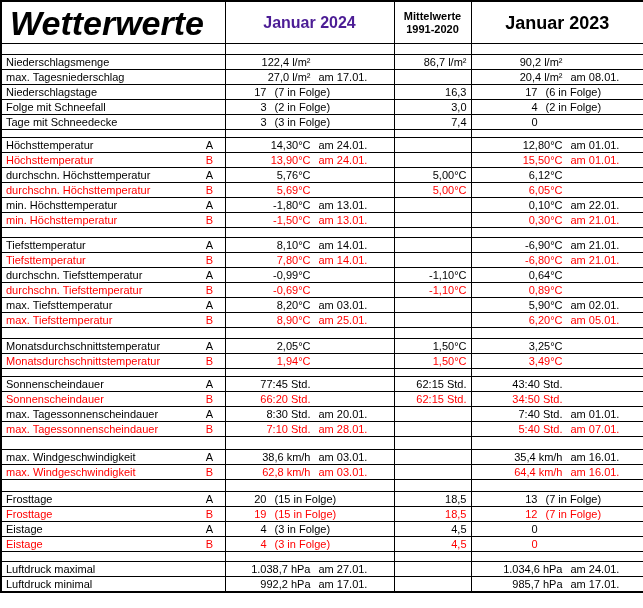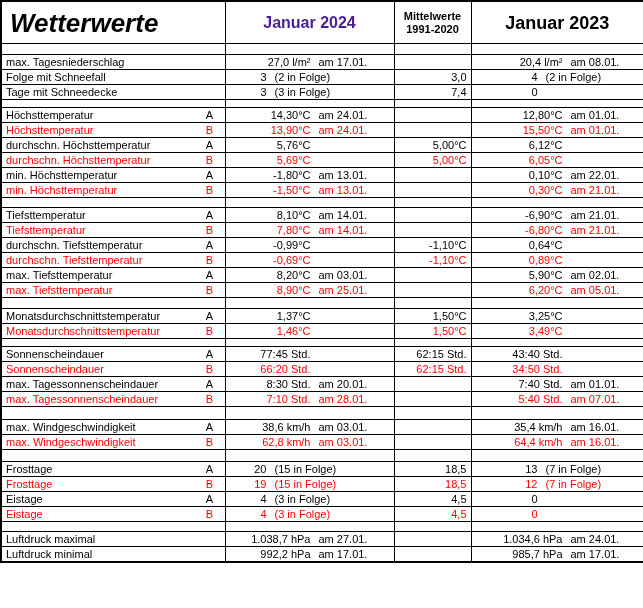--- a/index.html
+++ b/index.html
@@ -2,21 +2,21 @@
 <html><head>
 <meta charset="utf-8">
 <style>
   html,body{margin:0;padding:0;width:643px;height:608px;overflow:hidden;background:#fff;
     font-family:"Liberation Sans",sans-serif;color:#000;}
   table{border-collapse:collapse;table-layout:fixed;width:643px;border:2px solid #000;}
   td{border:1px solid #000;padding:0;font-size:11px;line-height:14px;height:14px;
      white-space:nowrap;overflow:hidden;vertical-align:middle;}
   
   thead td{height:41px;vertical-align:middle;}
-  .h-title{font-size:26px;font-weight:bold;font-style:italic;padding-left:8px;}
+  .h-title{font-size:34px;font-weight:bold;font-style:italic;padding-left:8px;}
   .h-2024{font-size:16px;font-weight:bold;color:#4c1d95;text-align:center;}
   .h-mean{font-size:11px;font-weight:bold;text-align:center;line-height:13px;margin-top:32px;}
   .h-2023{font-size:18px;font-weight:bold;text-align:center;}
   
   .label-cell{padding-left:4px;}
   .letter{float:right;width:12px;margin-right:9px;text-align:center;}
   .vcell{padding-left:1px;}
   .v{display:inline-block;text-align:right;}
   .v.jan2024{width:84px;}
   .v.jan2024.narrow{width:40px;}
@@ -50,24 +50,36 @@
     </tr>
   </thead>
   <tbody>
       <tr class="spacer" style="height: 11px;">
         <td></td>
         <td></td>
         <td></td>
         <td></td>
       </tr>
       <tr>
+        <td class="label-cell"><span class="letter"></span><span>Niederschlagsmenge</span></td>
+        <td class="vcell"><span class="v jan2024">122,4 l/m²</span><span class="n"></span></td>
+        <td class="mcell">86,7 l/m²</td>
+        <td class="vcell"><span class="v jan2023">90,2 l/m²</span><span class="n"></span></td>
+      </tr>
+      <tr>
         <td class="label-cell"><span class="letter"></span><span>max. Tagesniederschlag</span></td>
         <td class="vcell"><span class="v jan2024">27,0 l/m²</span><span class="n">am 17.01.</span></td>
         <td class="mcell"></td>
         <td class="vcell"><span class="v jan2023">20,4 l/m²</span><span class="n">am 08.01.</span></td>
+      </tr>
+      <tr>
+        <td class="label-cell"><span class="letter"></span><span>Niederschlagstage</span></td>
+        <td class="vcell"><span class="v jan2024 narrow">17</span><span class="n">(7 in Folge)</span></td>
+        <td class="mcell">16,3</td>
+        <td class="vcell"><span class="v jan2023 narrow">17</span><span class="n">(6 in Folge)</span></td>
       </tr>
       <tr>
         <td class="label-cell"><span class="letter"></span><span>Folge mit Schneefall</span></td>
         <td class="vcell"><span class="v jan2024 narrow">3</span><span class="n">(2 in Folge)</span></td>
         <td class="mcell">3,0</td>
         <td class="vcell"><span class="v jan2023 narrow">4</span><span class="n">(2 in Folge)</span></td>
       </tr>
       <tr>
         <td class="label-cell"><span class="letter"></span><span>Tage mit Schneedecke</span></td>
         <td class="vcell"><span class="v jan2024 narrow">3</span><span class="n">(3 in Folge)</span></td>
@@ -159,27 +171,27 @@
         <td class="vcell"><span class="v jan2023">6,20°C</span><span class="n">am 05.01.</span></td>
       </tr>
       <tr class="spacer" style="height: 11px;">
         <td></td>
         <td></td>
         <td></td>
         <td></td>
       </tr>
       <tr>
         <td class="label-cell"><span class="letter">A</span><span>Monatsdurchschnittstemperatur</span></td>
-        <td class="vcell"><span class="v jan2024">1,37°C</span><span class="n"></span></td>
+        <td class="vcell"><span class="v jan2024">2,05°C</span><span class="n"></span></td>
         <td class="mcell">1,50°C</td>
         <td class="vcell"><span class="v jan2023">3,25°C</span><span class="n"></span></td>
       </tr>
       <tr class="red">
         <td class="label-cell"><span class="letter">B</span><span>Monatsdurchschnittstemperatur</span></td>
-        <td class="vcell"><span class="v jan2024">1,46°C</span><span class="n"></span></td>
+        <td class="vcell"><span class="v jan2024">1,94°C</span><span class="n"></span></td>
         <td class="mcell">1,50°C</td>
         <td class="vcell"><span class="v jan2023">3,49°C</span><span class="n"></span></td>
       </tr>
       <tr class="spacer" style="height: 8px;">
         <td></td>
         <td></td>
         <td></td>
         <td></td>
       </tr>
       <tr>

